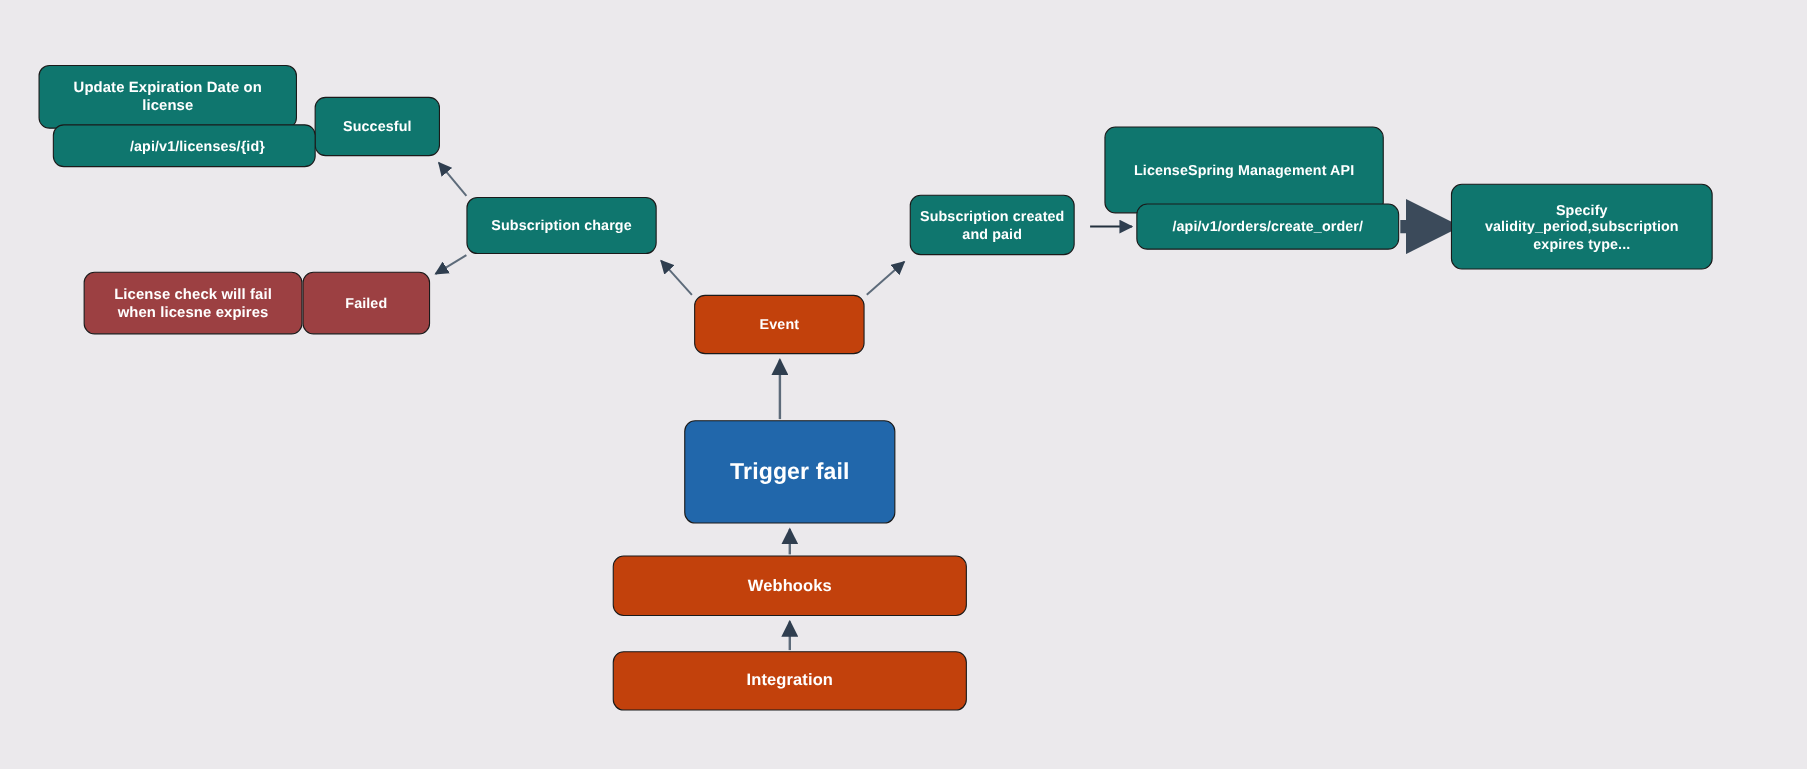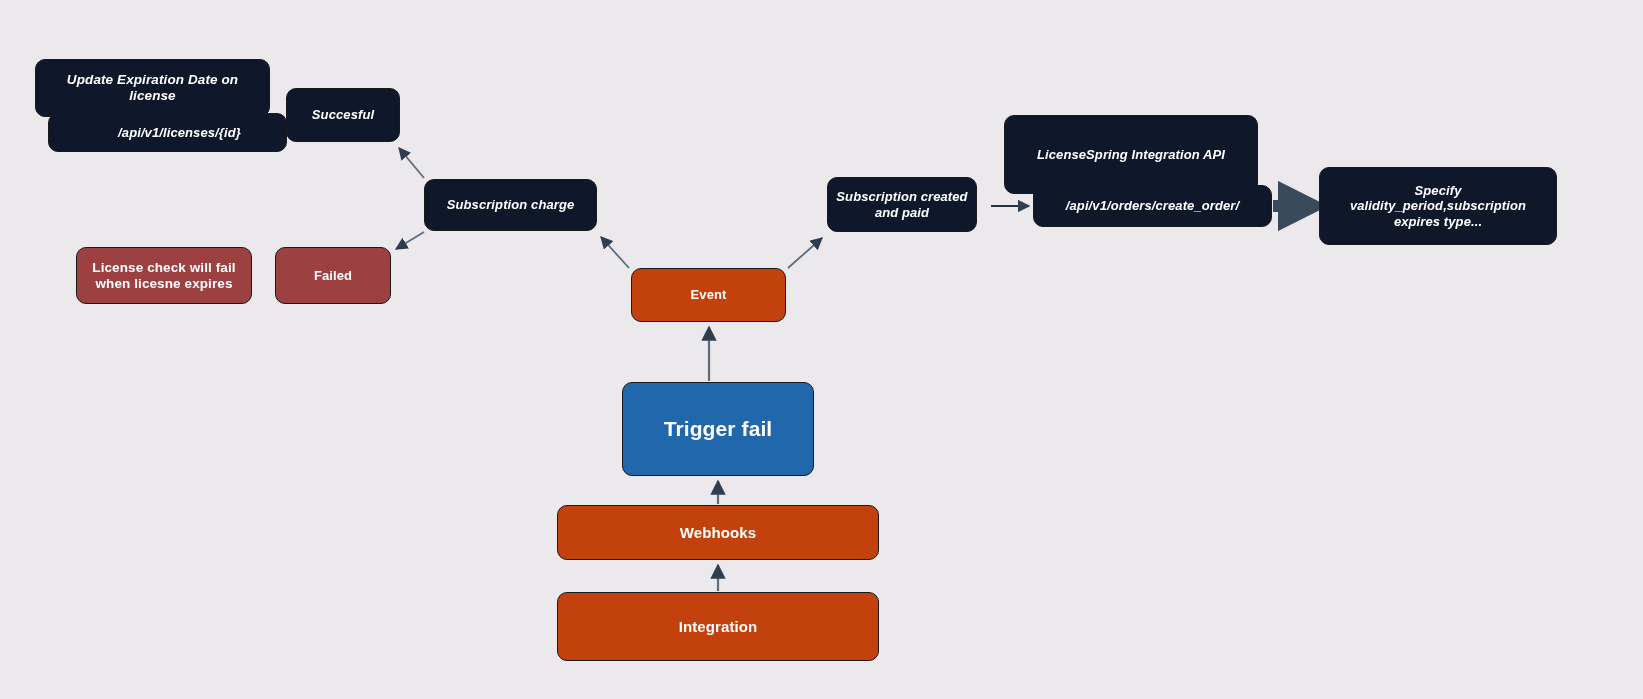--- a/index.html
+++ b/index.html
@@ -32,45 +32,45 @@
     text-align: center;
     color: #ffffff;
     font-weight: bold;
     border: 1.5px solid #1a1a1a;
     border-radius: 10px;
     line-height: 1.18;
     padding: 2px 8px;
     letter-spacing: 0.1px;
     z-index: 2;
   }
-  .n-lightblue { background: #0f172a; font-style: italic; }
+  .n-lightblue { background: #0f766e; }
   .n-midblue   { background: #2167ab; }
   .n-navy      { background: #c2410c; }
   .n-red       { background: #9c4042; }
 
   .fs13 { font-size: 13.5px; }
   .fs14 { font-size: 13px; }
   .fs15 { font-size: 15px; }
   .fs21 { font-size: 21px; }
 
   
   #node-update-expiration { left: 35px;   top: 59px;  width: 235px; height: 58px; }
   #node-licenses-endpoint { left: 48px;   top: 113px; width: 239px; height: 39px; z-index: 3; padding-left: 32px; }
   #node-succesful         { left: 286px;  top: 88px;  width: 114px; height: 54px; }
   #node-subscription-charge { left: 424px; top: 179px; width: 173px; height: 52px; }
-  #node-license-check-fail { left: 76px;  top: 247px; width: 176px; height: 57px; }
+  #node-license-check-fail { left: 76px;  top: 247px; width: 199px; height: 57px; }
   #node-failed            { left: 275px;  top: 247px; width: 116px; height: 57px; z-index: 3; }
   #node-event             { left: 631px;  top: 268px; width: 155px; height: 54px; }
   #node-subscription-created { left: 827px; top: 177px; width: 150px; height: 55px; }
   #node-management-api    { left: 1004px; top: 115px; width: 254px; height: 79px; }
   #node-create-order      { left: 1033px; top: 185px; width: 239px; height: 42px; z-index: 3; }
   #node-specify-validity  { left: 1319px; top: 167px; width: 238px; height: 78px; }
   #node-trigger-event     { left: 622px;  top: 382px; width: 192px; height: 94px; }
   #node-webhooks          { left: 557px;  top: 505px; width: 322px; height: 55px; }
-  #node-integration       { left: 557px;  top: 592px; width: 322px; height: 69px; }
+  #node-integration       { left: 557px;  top: 592px; width: 322px; height: 54px; }
 </style>
 </head>
 <body>
 
 <div id="canvas">
 
   <svg class="edges" viewBox="0 0 1643 699">
     <defs>
       <marker id="arrow-thin" viewBox="0 0 10 10" refX="9" refY="5" markerWidth="7" markerHeight="7" orient="auto-start-reverse">
         <path d="M 0 0 L 10 5 L 0 10 z" fill="#2f3e4f"></path>
@@ -108,21 +108,21 @@
   <div class="node n-lightblue fs14" id="node-subscription-charge">Subscription charge</div>
 
   <div class="node n-red fs13" id="node-license-check-fail">License check will fail when licesne expires</div>
 
   <div class="node n-red fs14" id="node-failed">Failed</div>
 
   <div class="node n-navy fs14" id="node-event">Event</div>
 
   <div class="node n-lightblue fs14" id="node-subscription-created">Subscription created and paid</div>
 
-  <div class="node n-lightblue fs14" id="node-management-api">LicenseSpring Integration API</div>
+  <div class="node n-lightblue fs14" id="node-management-api">LicenseSpring Management API</div>
 
   <div class="node n-lightblue fs14" id="node-create-order">/api/v1/orders/create_order/</div>
 
   <div class="node n-lightblue fs14" id="node-specify-validity">Specify validity_period,subscription expires type...</div>
 
   <div class="node n-midblue fs21" id="node-trigger-event">Trigger fail</div>
 
   <div class="node n-navy fs15" id="node-webhooks">Webhooks</div>
 
   <div class="node n-navy fs15" id="node-integration">Integration</div>

